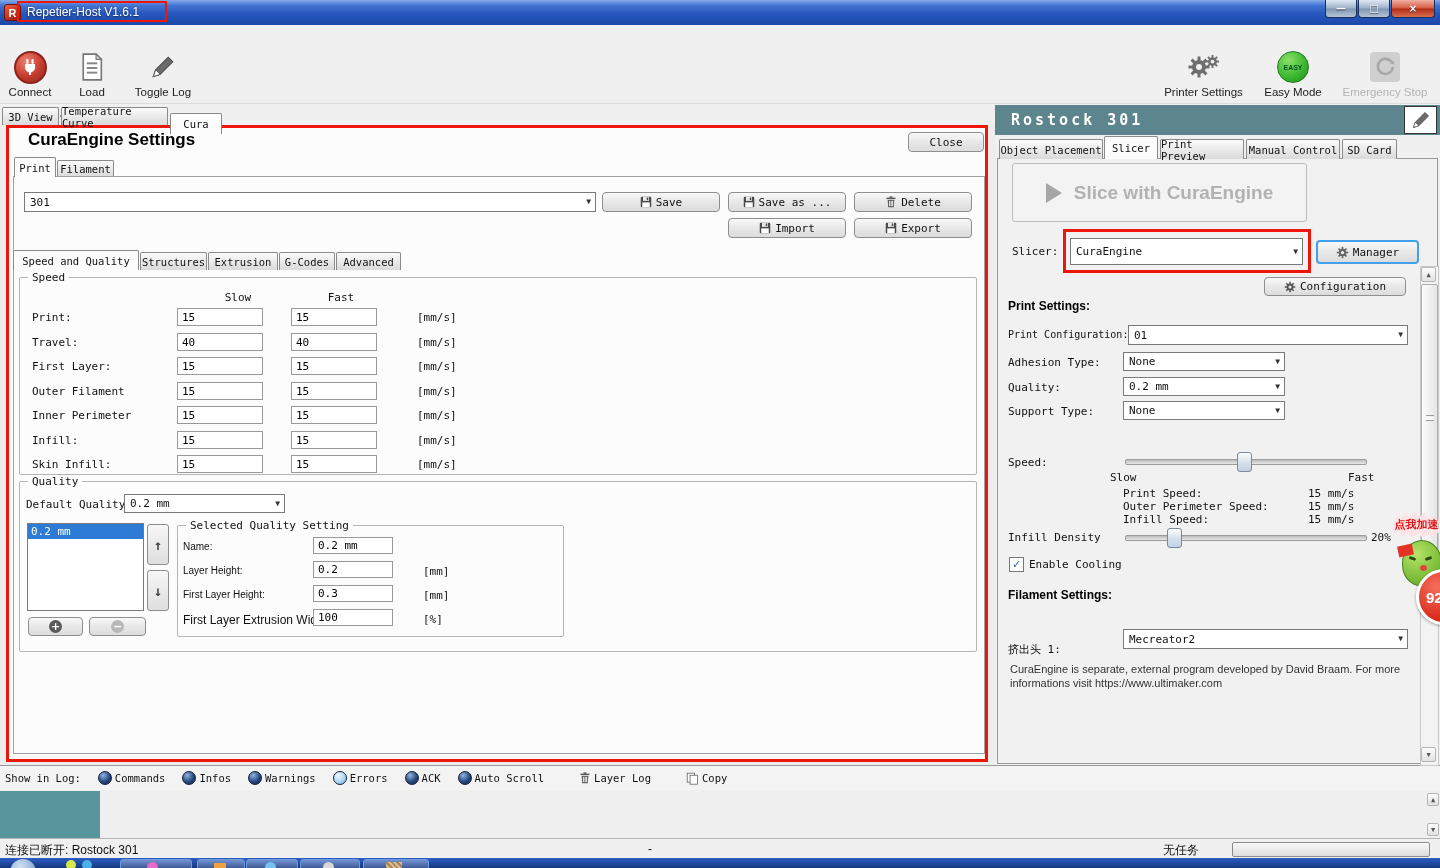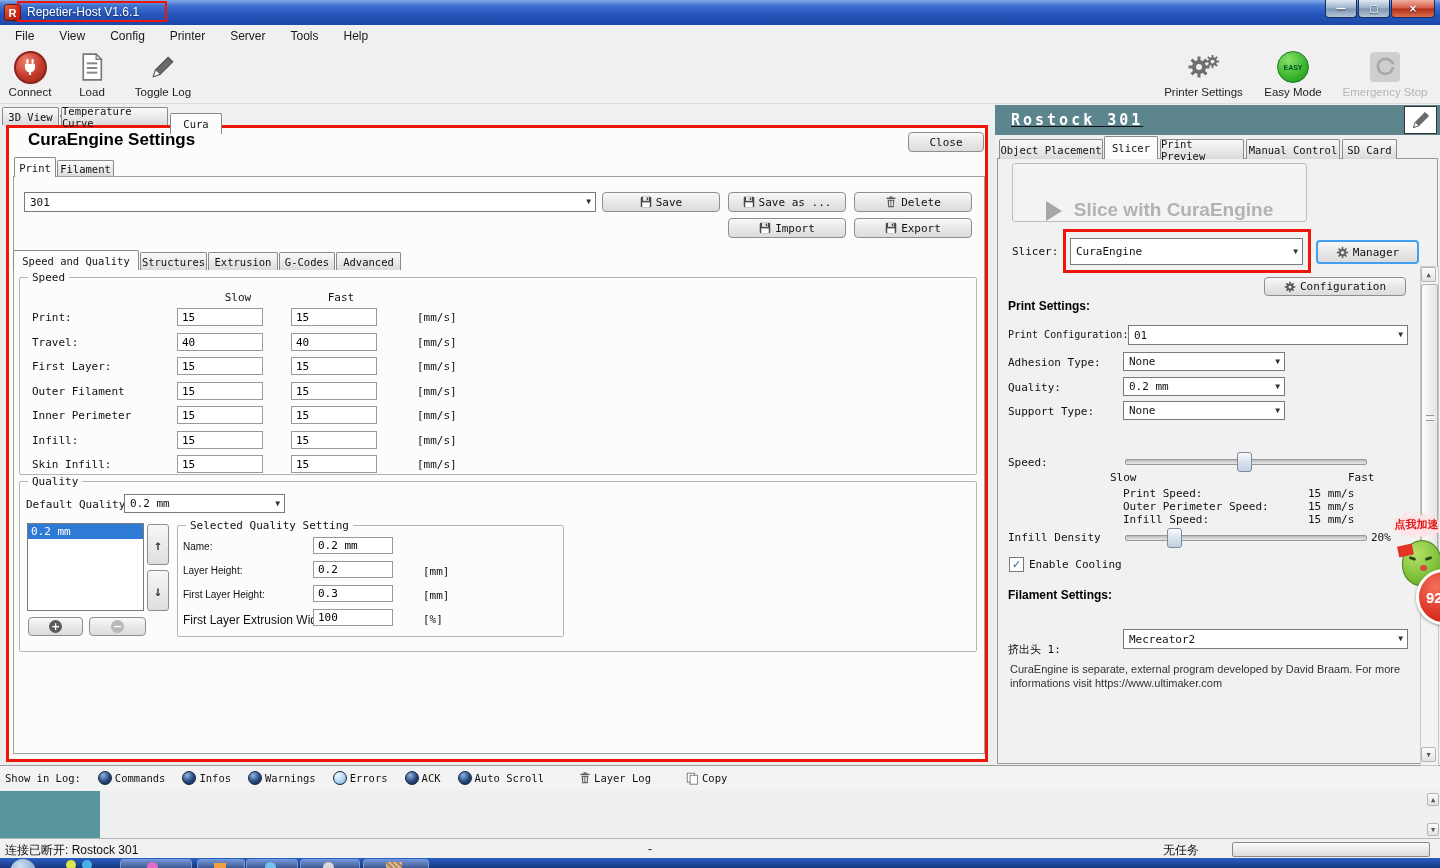--- a/index.html
+++ b/index.html
@@ -67,27 +67,27 @@
   .listbox{position:absolute;box-sizing:border-box;border:1px solid #7a7a7a;background:#fff;}
   .listitem{height:15px;background:#2e7bd6;color:#fff;font:11px "DejaVu Sans Mono",monospace;
     display:flex;align-items:center;padding-left:3px;}
   .squarebtn{position:absolute;box-sizing:border-box;border:1px solid #8e8e8e;border-radius:3px;
     background:linear-gradient(#f7f7f7,#dedede);display:flex;align-items:center;justify-content:center;
     font:bold 14px "DejaVu Sans Mono",monospace;color:#444;}
   .pmcircle{width:13px;height:13px;border-radius:50%;display:flex;align-items:center;justify-content:center;
     color:#fff;font:bold 11px "DejaVu Sans",sans-serif;line-height:1;}
 
   
-  .rheader{left:995px;top:105px;width:445px;height:30px;background:#5c858d;display:flex;align-items:center;z-index:1;text-decoration:underline;}
+  .rheader{left:995px;top:105px;width:445px;height:30px;background:#5c858d;display:flex;align-items:center;z-index:1;}
   .rtitle{color:#fff;font:bold 15px "DejaVu Sans Mono",monospace;letter-spacing:3px;padding-left:16px;}
   .pencilbox{left:1404px;top:106px;width:33px;height:28px;background:#fff;border:1px solid #333;
     display:flex;align-items:center;justify-content:center;z-index:2;}
   .rbody{left:997px;top:158px;width:441px;height:606px;border:1px solid #9a9a9a;background:#f1f1f1;z-index:1;}
   .bigbtn{position:absolute;box-sizing:border-box;border:1px solid #bdbdbd;border-radius:3px;background:#f3f3f3;
-    display:flex;align-items:flex-end;justify-content:center;gap:12px;color:#b2b2b2;}
+    display:flex;align-items:center;justify-content:center;gap:12px;color:#b2b2b2;}
   .play-tri{width:0;height:0;border-left:16px solid #a6a6a6;border-top:10px solid transparent;border-bottom:10px solid transparent;}
   .redbox-slicer{left:1063px;top:229px;width:248px;height:44px;border:3px solid #ee1509;z-index:6;}
   .boldlabel{position:absolute;font:bold 12px "Liberation Sans",sans-serif;color:#000;white-space:nowrap;}
   .slider-track{position:absolute;height:4px;background:linear-gradient(#bbb,#e8e8e8);border:1px solid #9a9a9a;border-radius:2px;}
   .slider-thumb{position:absolute;width:13px;height:18px;border:1px solid #7a8a9a;border-radius:3px;
     background:linear-gradient(#fdfdfd,#d8e2ec 50%,#c2d2e2);}
   .checkbox{position:absolute;width:13px;height:13px;background:#fff;border:1px solid #777;
     display:flex;align-items:center;justify-content:center;font:bold 11px "DejaVu Sans",sans-serif;color:#2a62a8;line-height:1;}
   .scrollbar{position:absolute;background:#f3f3f3;border:1px solid #c8c8c8;}
   .scrollbtn{position:absolute;box-sizing:border-box;border:1px solid #b5b5b5;border-radius:2px;
@@ -208,29 +208,20 @@
         </div>
       <div class="winbtn">
           <span>□</span>
         </div>
       <div class="winbtn close">
           <span>×</span>
         </div>
     </div>
   </div>
 
-  <div class="abs menubar">
-    <span class="menu-item">File</span>
-    <span class="menu-item">View</span>
-    <span class="menu-item">Config</span>
-    <span class="menu-item">Printer</span>
-    <span class="menu-item">Server</span>
-    <span class="menu-item">Tools</span>
-    <span class="menu-item">Help</span>
-  </div>
 
   <div class="abs toolbar">
     <div class="tool" style="left:4px;top:4px;width:52px;">
       <div class="ticon">
           <div class="connect-circle">
             <svg class="ic" width="20" height="20">
               <use href="#plug"></use>
             </svg>
           </div>
         </div>

